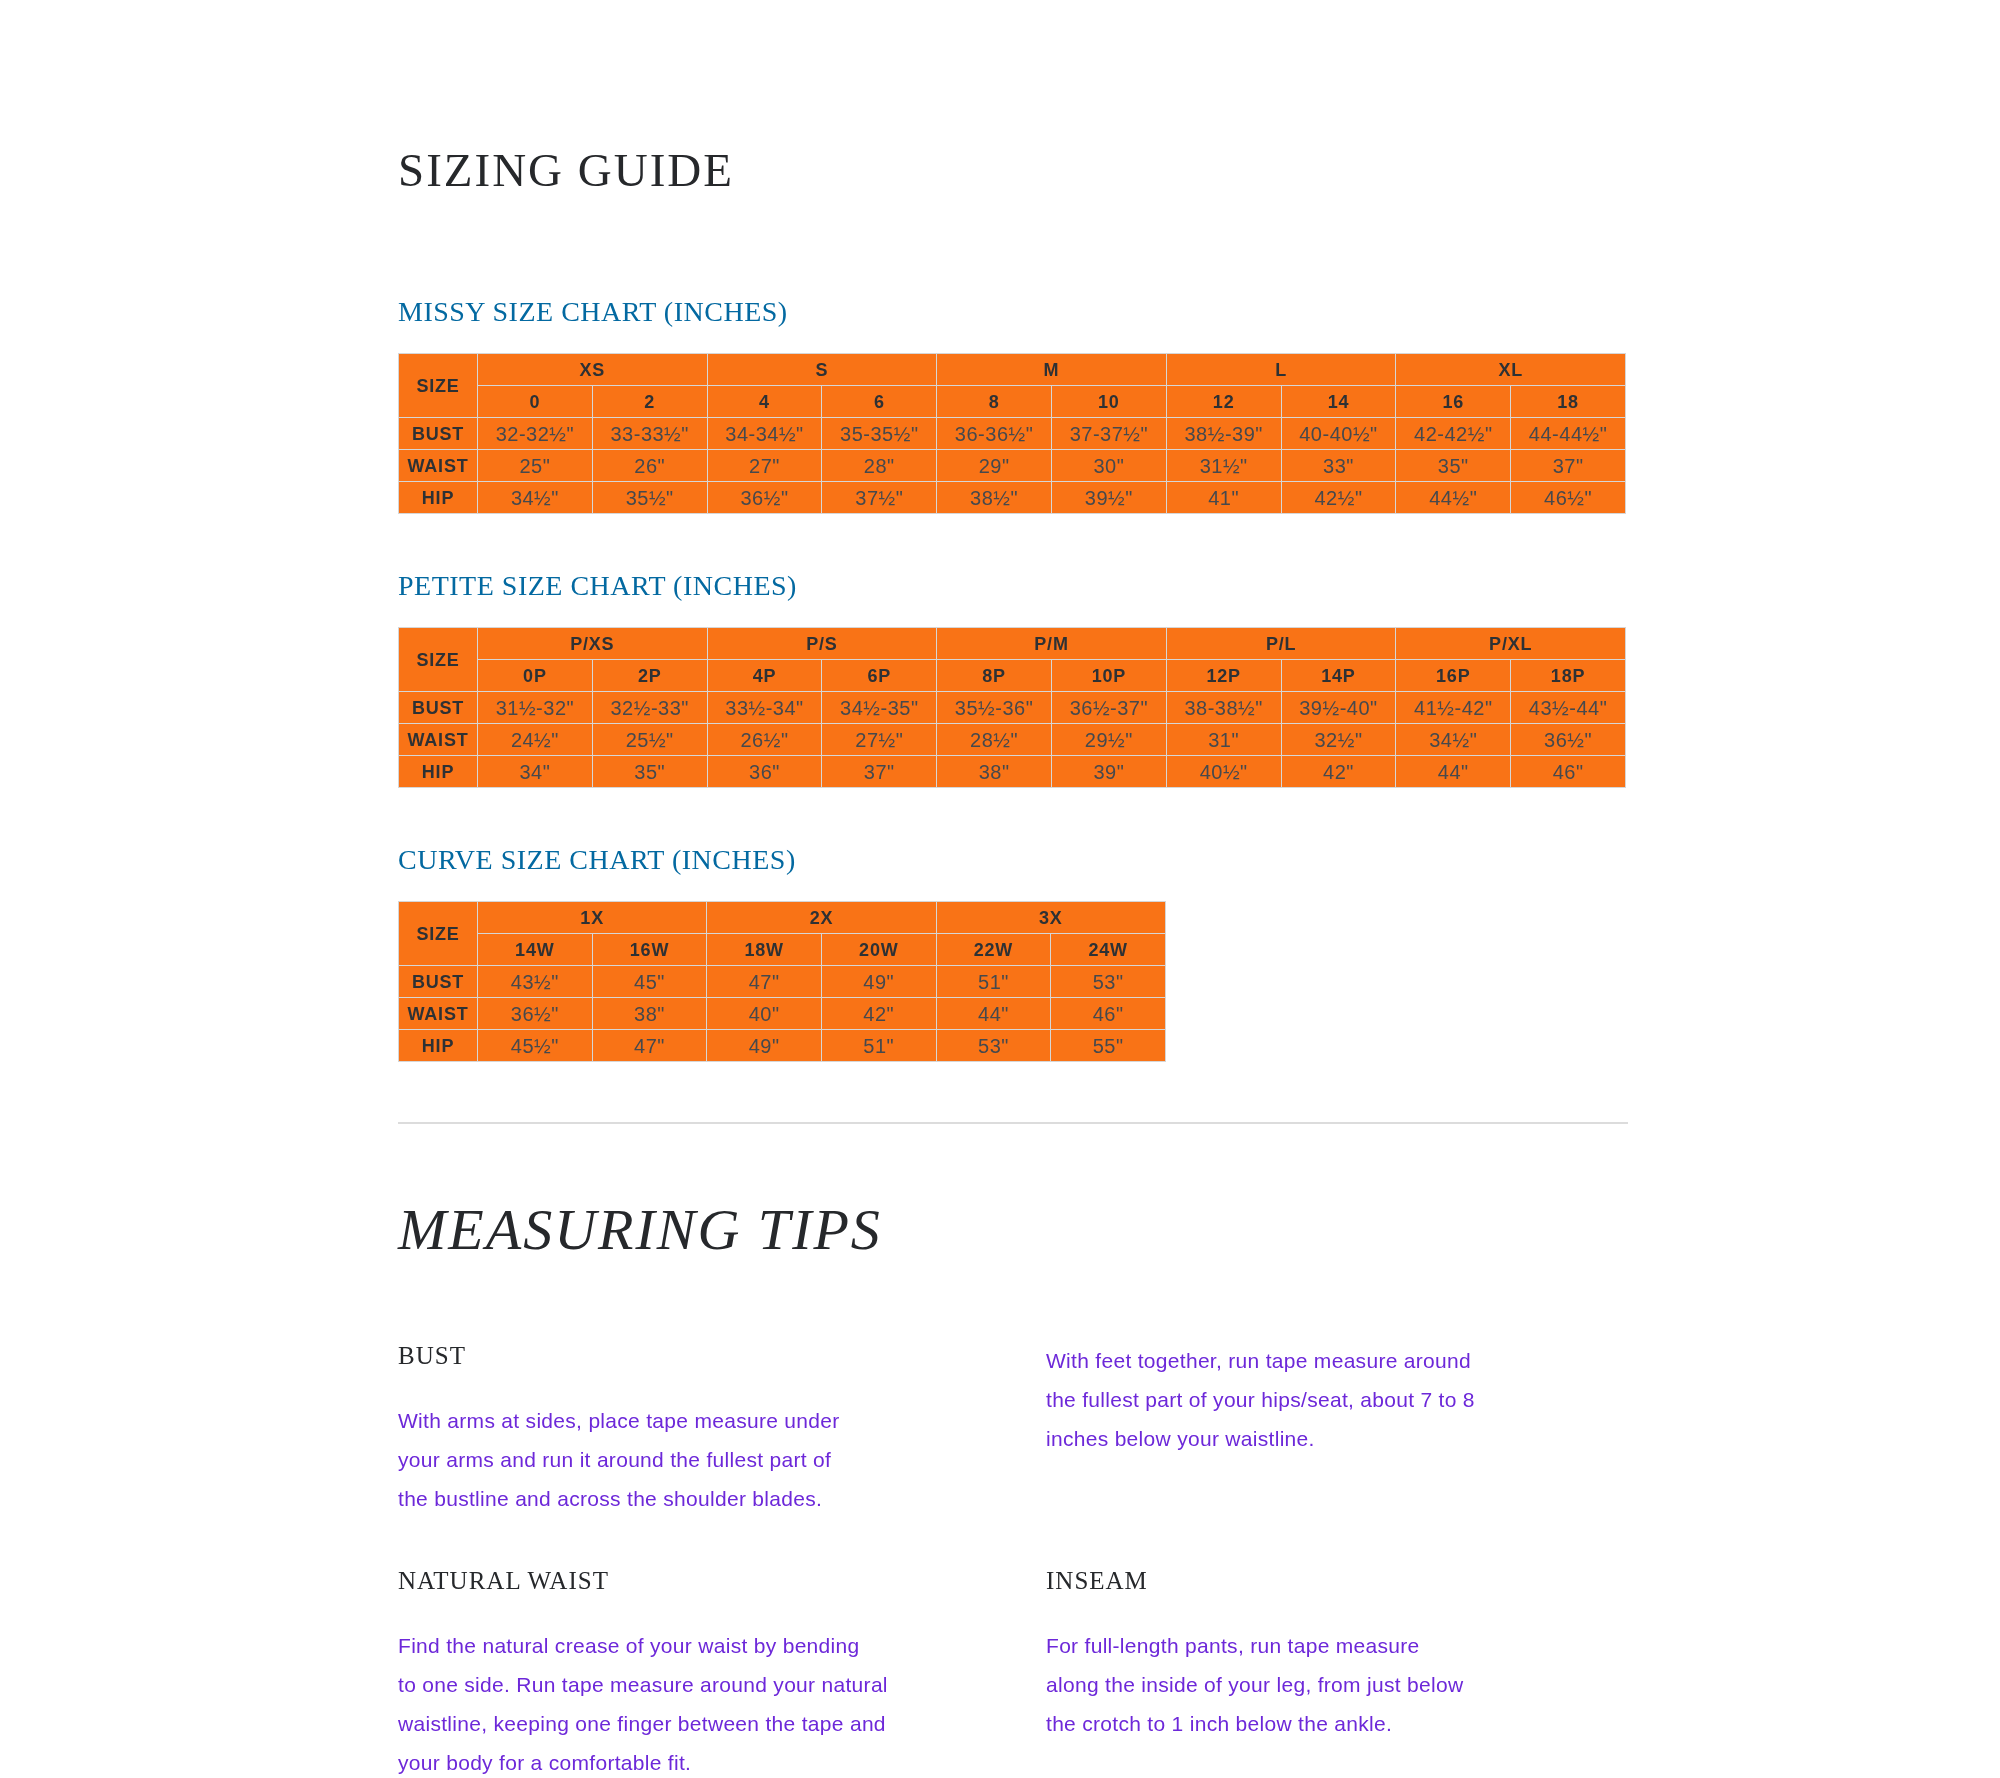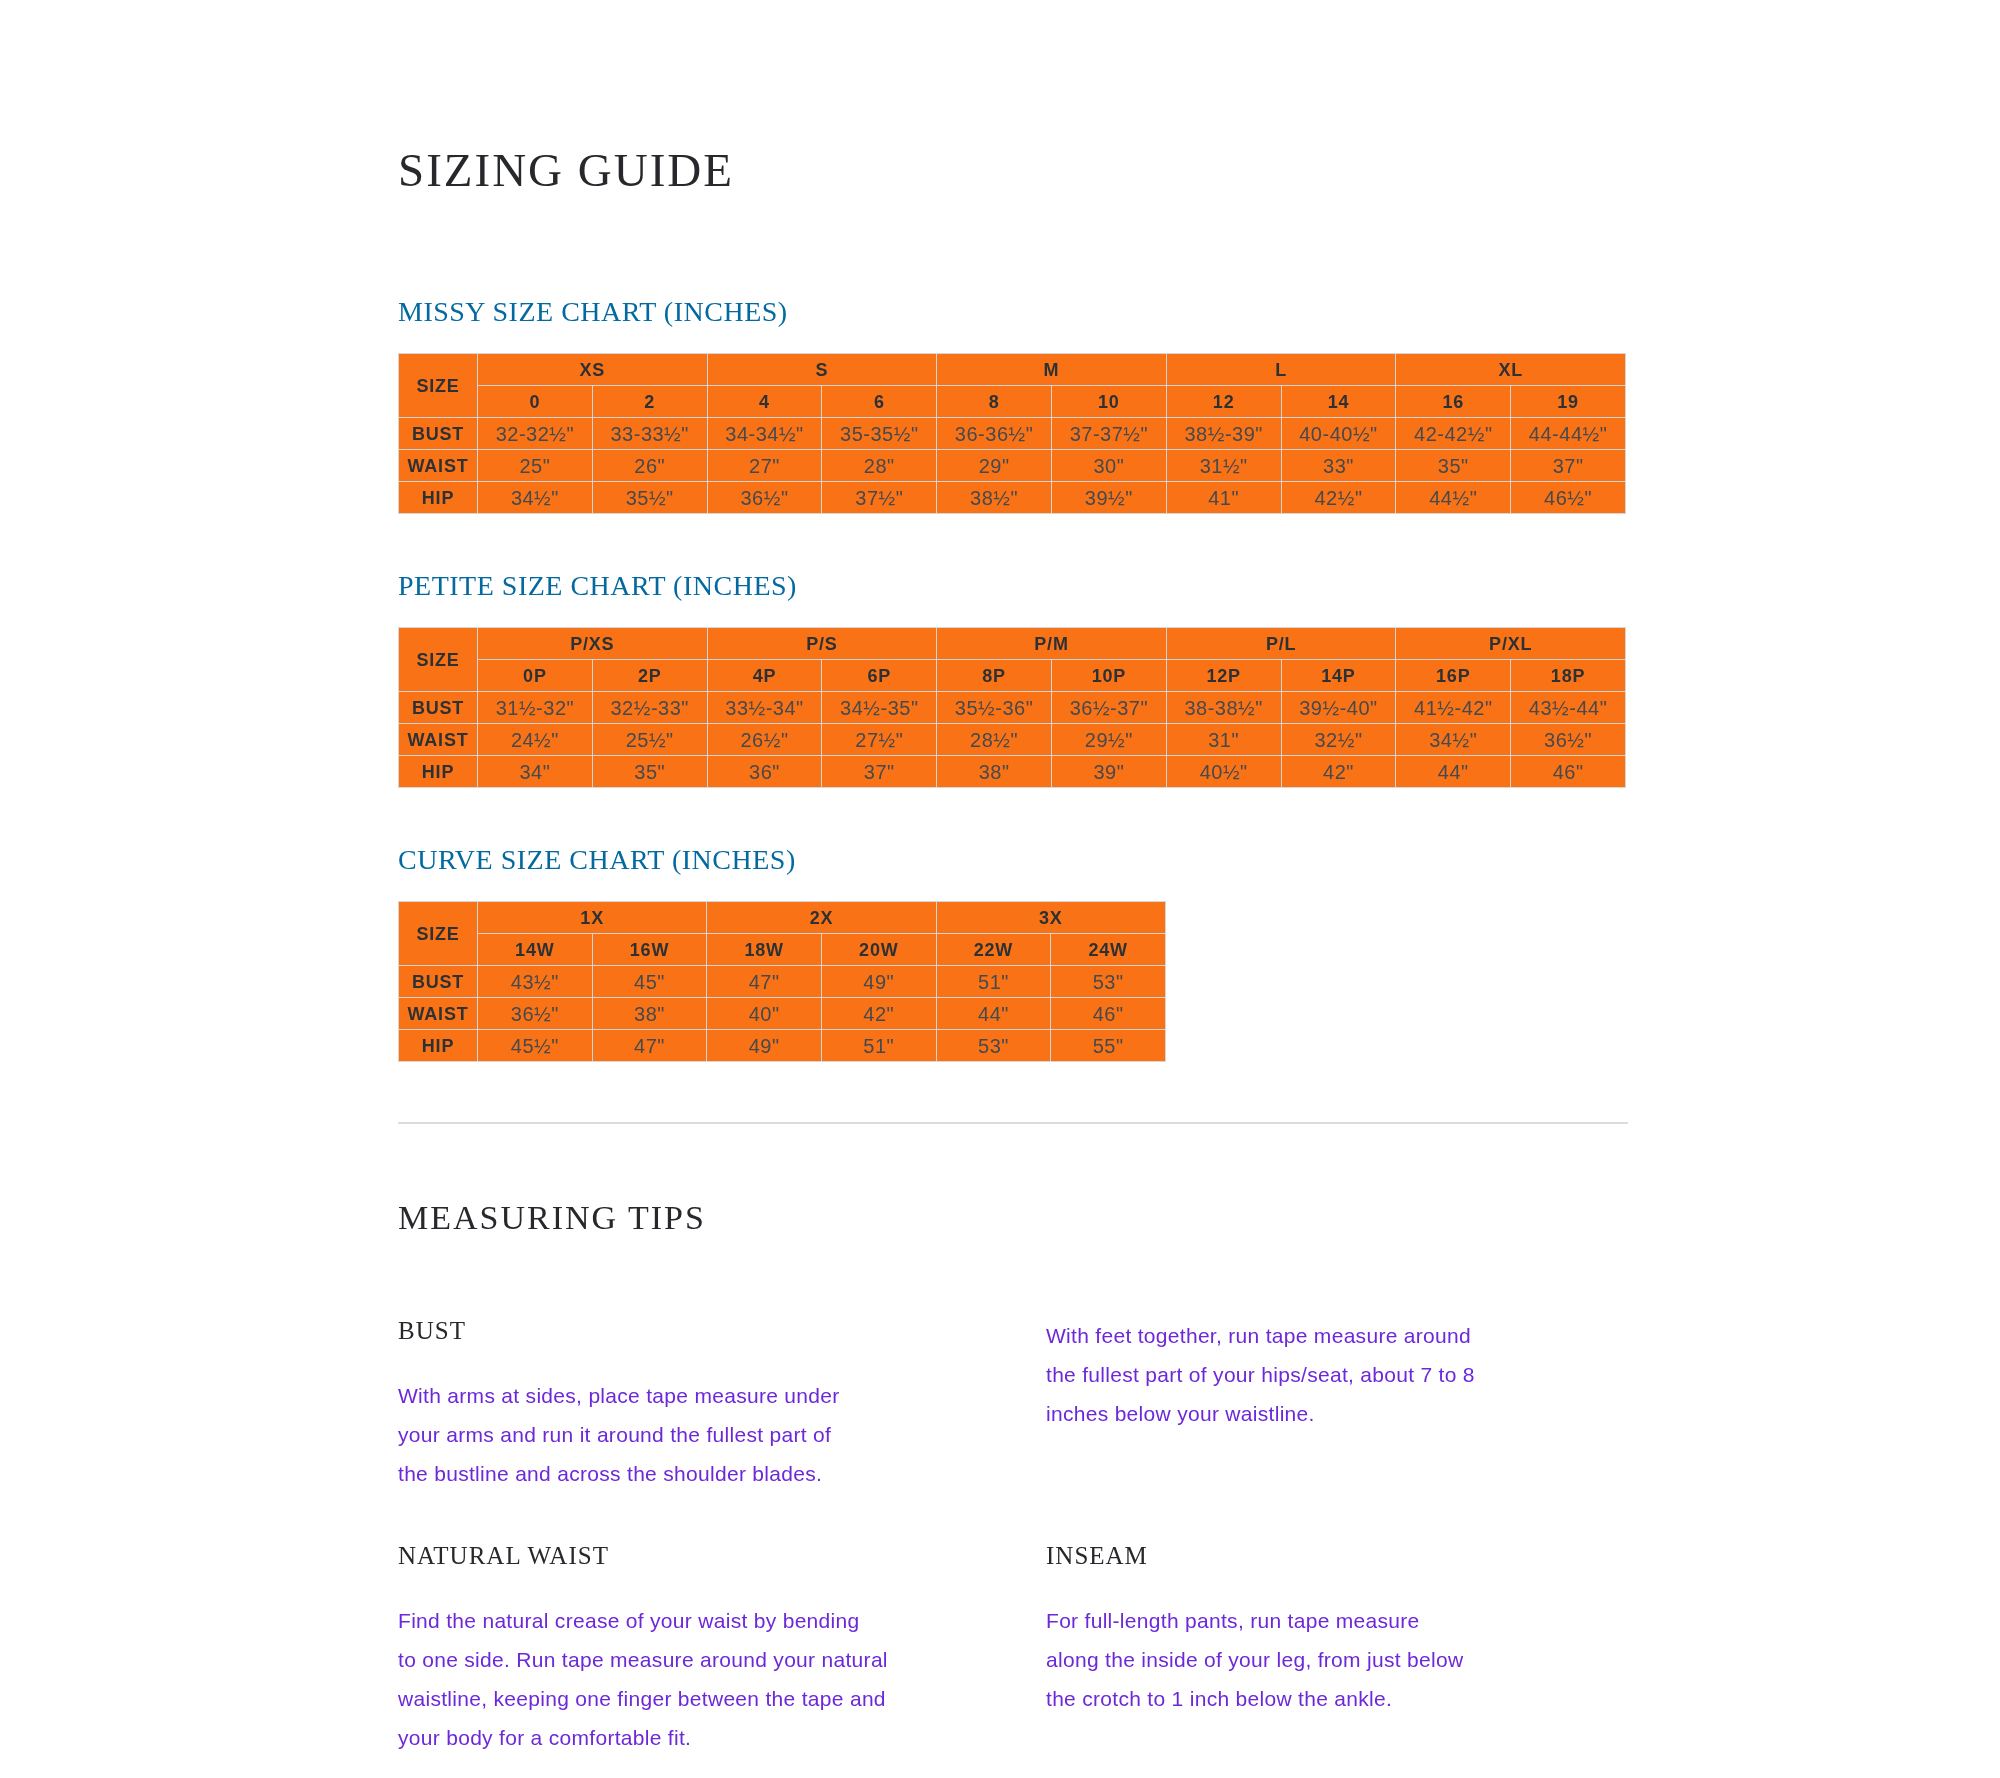--- a/index.html
+++ b/index.html
@@ -3,21 +3,21 @@
 <meta charset="utf-8">
 <style>
   html,body{margin:0;padding:0;background:#ffffff;}
   body{width:2000px;height:1778px;overflow:hidden;
        font-family:"Liberation Sans",sans-serif;-webkit-font-smoothing:antialiased;}
   .container{width:1230px;margin-left:398px;padding-top:100px;margin-top:46px;}
 
   h1,h2{font-family:"Liberation Serif","DejaVu Serif",serif;font-weight:400;
         color:#26282b;margin:0;}
   h1{font-size:47px;letter-spacing:2px;line-height:1.05;}
-  h2{font-size:34px;letter-spacing:2px;line-height:1.05;margin-top:76px;}
+  h2{font-size:58px;letter-spacing:2px;line-height:1.05;margin-top:76px;font-style:italic;}
 
   .chart-section{margin-top:57px;}
   .chart-section.first{margin-top:102px;}
   .chart-title{font-family:"Liberation Serif","DejaVu Serif",serif;font-weight:400;
                font-size:28px;letter-spacing:.5px;color:#0369a1;margin:0 0 26px 0;line-height:30px;}
 
   table.size-table{border-collapse:collapse;table-layout:fixed;background:#f97316;}
   table.size-table td{border:1px solid #d6d6d6;text-align:center;vertical-align:middle;
         height:31px;padding:0;font-size:20px;line-height:1;color:#46494d;
         letter-spacing:.5px;font-weight:400;overflow:hidden;white-space:nowrap;}
@@ -55,21 +55,21 @@
             <tr>
               <td class="lbl">0</td>
               <td class="lbl">2</td>
               <td class="lbl">4</td>
               <td class="lbl">6</td>
               <td class="lbl">8</td>
               <td class="lbl">10</td>
               <td class="lbl">12</td>
               <td class="lbl">14</td>
               <td class="lbl">16</td>
-              <td class="lbl">19</td>
+              <td class="lbl">18</td>
             </tr>
             <tr>
               <td class="lbl">BUST</td>
               <td class="val">32-32½"</td>
               <td class="val">33-33½"</td>
               <td class="val">34-34½"</td>
               <td class="val">35-35½"</td>
               <td class="val">36-36½"</td>
               <td class="val">37-37½"</td>
               <td class="val">38½-39"</td>

